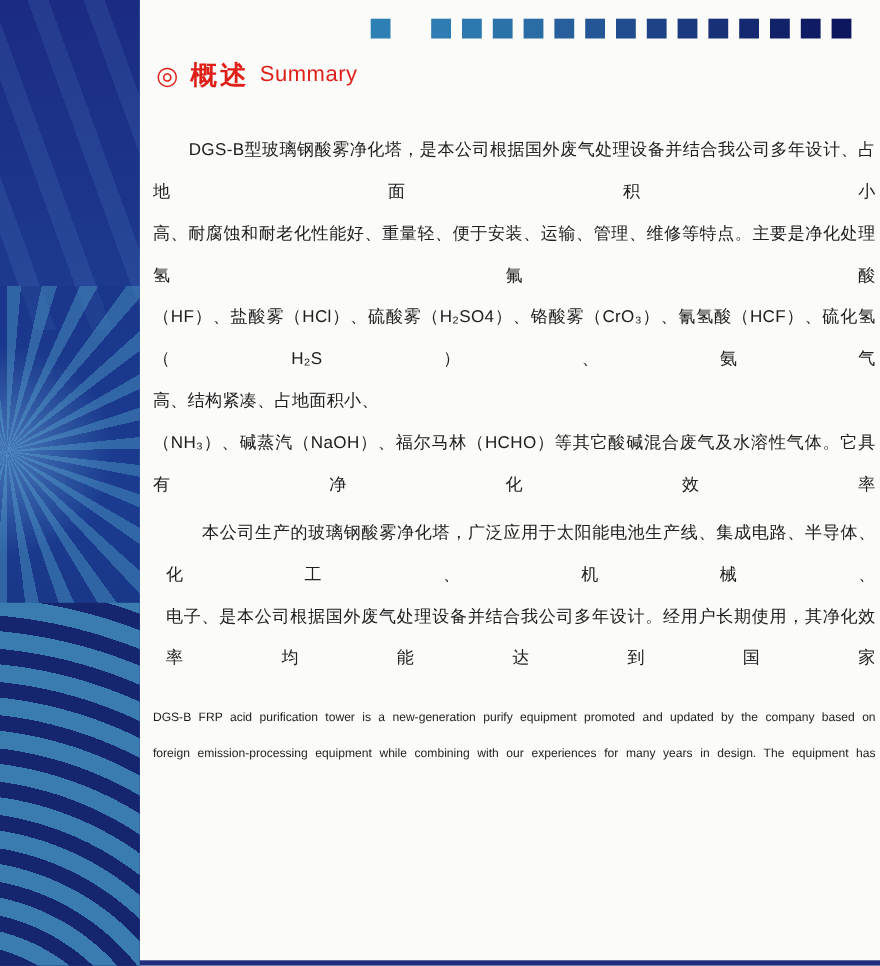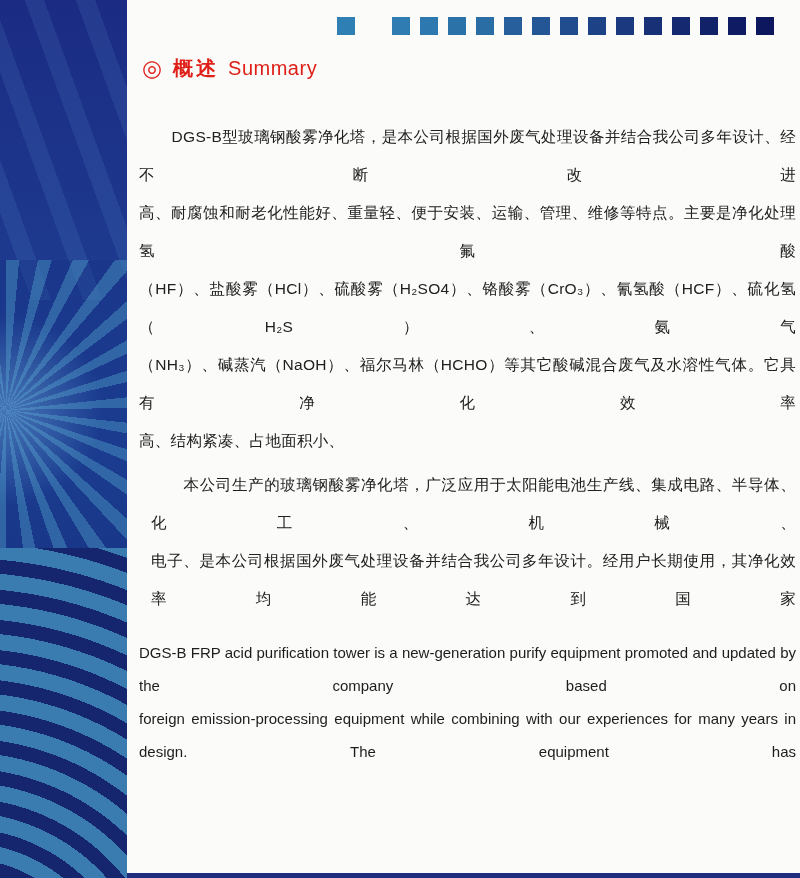--- a/index.html
+++ b/index.html
@@ -49,21 +49,21 @@
   .sq:first-child{margin-right:27px;}
 
   
   .title{
     position:absolute;left:142px;top:52px;height:32px;
     display:flex;align-items:center;
     color:var(--accent,#df2019);
     z-index:3;
   }
   .sym{font-size:23px;line-height:1;}
-  .t-zh{font-size:20px;font-weight:bold;margin-left:11px;letter-spacing:3px;}
+  .t-zh{font-size:24px;font-weight:bold;margin-left:11px;letter-spacing:3px;}
   .t-en{font-size:20px;margin-left:9px;letter-spacing:0.5px;}
 
   
   .content{
     position:absolute;left:139px;top:118px;width:657px;
     color:var(--text,#202020);
     z-index:3;
   }
   .zh-line{
     font-size:15.5px;line-height:38px;
@@ -71,21 +71,21 @@
     text-justify:inter-character;
     letter-spacing:0.3px;
     white-space:normal;
   }
   .zh-line.last{text-align-last:left;}
   .indent{text-indent:2.1em;}
   .para.zh2{margin-top:6px;margin-left:12px;}
 
   .para.en1{margin-top:18px;}
   .en-line{
-    font-size:15px;line-height:33px;
+    font-size:11px;line-height:33px;
     text-align:justify;text-align-last:justify;
     color:#1d1d1d;
   }
 </style>
 </head>
 <body>
 
 <div id="page" style="background: rgb(251, 251, 249);">
 
   <div class="band"></div>
@@ -111,25 +111,25 @@
 
   <div class="title">
     <span class="sym">◎</span>
     <span class="t-zh">概述</span>
     <span class="t-en">Summary</span>
   </div>
 
   <div class="content">
 
     <div class="para zh1">
-      <div class="zh-line indent">DGS-B型玻璃钢酸雾净化塔，是本公司根据国外废气处理设备并结合我公司多年设计、经不断改进</div>
+      <div class="zh-line indent">DGS-B型玻璃钢酸雾净化塔，是本公司根据国外废气处理设备并结合我公司多年设计、占地面积小</div>
       <div class="zh-line">高、耐腐蚀和耐老化性能好、重量轻、便于安装、运输、管理、维修等特点。主要是净化处理氢氟酸</div>
       <div class="zh-line">（HF）、盐酸雾（HCl）、硫酸雾（H₂SO4）、铬酸雾（CrO₃）、氰氢酸（HCF）、硫化氢（H₂S）、氨气</div>
+      <div class="zh-line last">高、结构紧凑、占地面积小、</div>
       <div class="zh-line">（NH₃）、碱蒸汽（NaOH）、福尔马林（HCHO）等其它酸碱混合废气及水溶性气体。它具有净化效率</div>
-      <div class="zh-line last">高、结构紧凑、占地面积小、</div>
     </div>
 
     <div class="para zh2">
       <div class="zh-line indent">本公司生产的玻璃钢酸雾净化塔，广泛应用于太阳能电池生产线、集成电路、半导体、化工、机械、</div>
       <div class="zh-line">电子、是本公司根据国外废气处理设备并结合我公司多年设计。经用户长期使用，其净化效率均能达到国家</div>
     </div>
 
     <div class="para en1">
       <div class="en-line">DGS-B FRP acid purification tower is a new-generation purify equipment promoted and updated by the company based on</div>
       <div class="en-line">foreign emission-processing equipment while combining with our experiences for many years in design. The equipment has</div>

